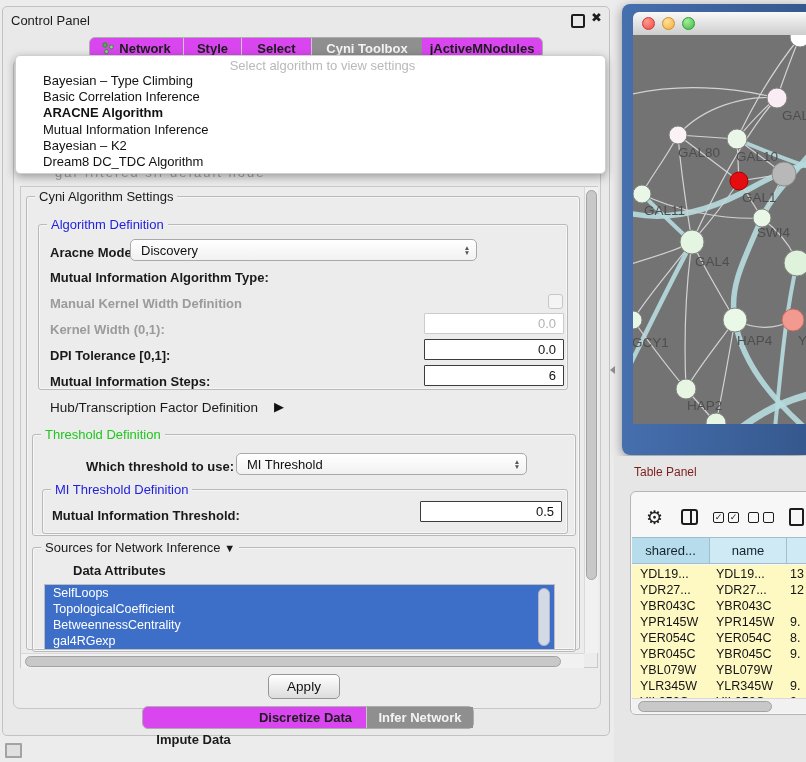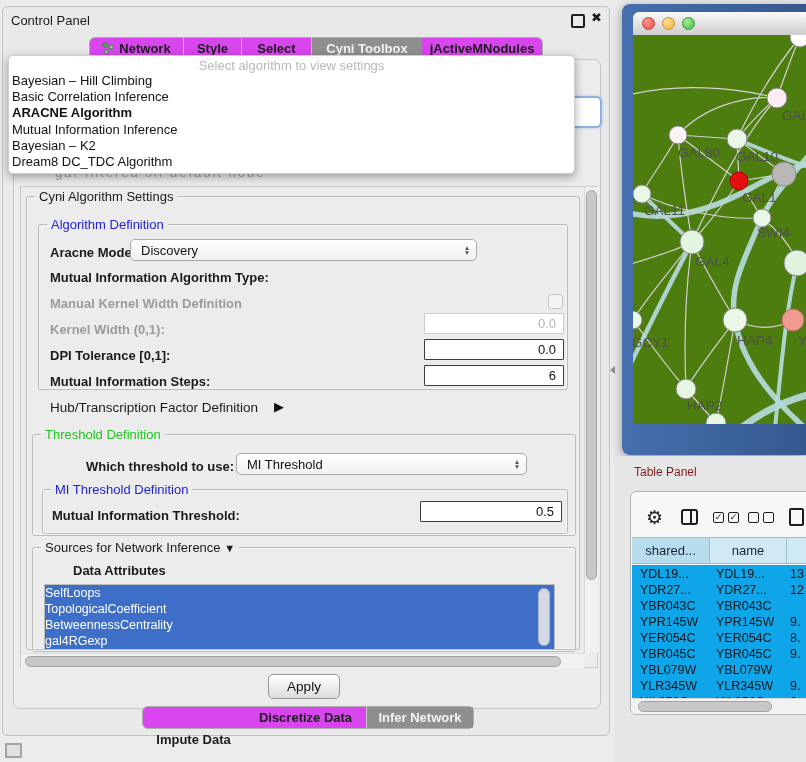--- a/index.html
+++ b/index.html
@@ -17,22 +17,22 @@
   .tabbar{display:flex;background:#d946ef;border:1px solid #adadad;border-radius:6px;height:22px;box-sizing:border-box;}
   .tab{display:flex;align-items:center;justify-content:center;gap:5px;font-weight:600;font-size:13px;
        color:#1c1c1c;border-right:1px solid #c9c9c9;padding:0 4px;box-sizing:border-box;}
   .tab:last-child{border-right:none;}
   .tab.sel{background:#8f8f8f;color:#f4f4f4;border-right:none;}
 
   .body-panel{left:10px;top:52px;width:586px;height:648px;background:#ececec;
       border:1px solid #c6c6c6;border-radius:7px;}
 
   
-  .popup{left:8px;top:55px;width:565px;height:117px;background:#ffffff;border:1px solid #cfcfcf;
-         border-radius:5px;box-shadow:0 3px 10px rgba(0,0,0,.35);z-index:50;}
+  .popup{left:15px;top:55px;width:565px;height:117px;background:#ffffff;border:1px solid #cfcfcf;
+         border-radius:5px;box-shadow:0 3px 10px rgba(0,0,0,.35);z-index:50;padding-left:24px;}
   .popup .ph{display:block;text-align:center;color:#b9b9b9;font-size:13px;padding-top:2px;height:15px;}
   .popup .it{display:block;font-size:13px;color:#111;line-height:16.2px;padding-left:3px;white-space:nowrap;}
   .popup .it.bold{font-weight:bold;}
 
   .combo-sliver{left:556px;top:96px;width:42px;height:28px;background:#fff;border:2px solid #8ab0e0;
                 border-radius:6px;box-shadow:0 0 3px #9cc0ec;z-index:40;}
   .occluded-text{left:55px;top:172px;width:470px;height:8px;overflow:hidden;z-index:41;}
   .occluded-text span{display:block;margin-top:-7px;color:#a3a3a3;font-size:13px;letter-spacing:2px;}
 
   
@@ -52,39 +52,39 @@
   .stepper{display:flex;flex-direction:column;align-items:center;justify-content:center;width:18px;
            color:#555;font-size:6.5px;line-height:5px;}
 
   .inp{background:#fff;height:21px;box-sizing:border-box;font-size:13px;text-align:right;
        padding:0 7px;border:1.5px solid #3c3c3c;border-radius:1px;font-family:inherit;color:#111;}
   .inp.dis{border:1px solid #cbcbcb;color:#b3b3b3;}
 
   .chk{width:13px;height:13px;border:1px solid #c6c6c6;border-radius:3px;background:#f4f4f4;}
 
   .list{background:#fff;border:1px solid #bdbdbd;overflow:hidden;}
-  .list .li{background:#3e6fc8;color:#fff;font-size:12.5px;line-height:16px;padding-left:0;white-space:nowrap;}
+  .list .li{background:#3e6fc8;color:#fff;font-size:12.5px;line-height:16px;padding-left:8px;white-space:nowrap;}
 
   .sb-track-v{background:#f1f1f1;border-left:1px solid #d9d9d9;}
   .sb-track-h{background:#f1f1f1;border-top:1px solid #d9d9d9;}
   .sb-thumb{background:#c8c8c8;border:1px solid #a2a2a2;border-radius:6px;}
 
   .btn{background:linear-gradient(#ffffff,#dcdcdc);border:1px solid #969696;border-radius:5px;
        font-size:13.5px;color:#111;display:flex;align-items:center;justify-content:center;}
 
   
   #netwin{left:622px;top:4px;width:184px;height:451px;background:linear-gradient(90deg,#466fae,#35588e);
           border-radius:8px 0 0 8px;box-shadow:0 3px 12px rgba(0,0,0,.4);}
   .mac-titlebar{left:633px;top:12px;width:173px;height:23px;background:linear-gradient(#f9f9f9,#cdcdcd);
                 border-bottom:1px solid #9c9c9c;border-radius:6px 0 0 0;}
   .tl{position:absolute;top:5px;width:13px;height:13px;border-radius:50%;box-sizing:border-box;}
   .tl.red{left:9px;background:radial-gradient(circle at 35% 30%,#ff9a92,#ee4b42);border:1px solid #c93a34;}
   .tl.yel{left:29px;background:radial-gradient(circle at 35% 30%,#ffe09a,#f5af38);border:1px solid #cf9028;}
   .tl.grn{left:49px;background:radial-gradient(circle at 35% 30%,#a8eaa0,#3cbd3f);border:1px solid #2f9c33;}
-  #netcanvas{left:633px;top:35px;width:173px;height:389px;background:#4d7c0f;}
+  #netcanvas{left:633px;top:35px;width:173px;height:389px;background:#737373;}
   #netcanvas svg text{font-family:"Liberation Sans",sans-serif;font-size:13.5px;fill:#4e4e4e;}
 
   
   #tp-region{left:614px;top:456px;width:192px;height:306px;background:#e6e6e6;}
   .tp-title{left:634px;top:465px;font-size:12px;color:#7f1d1d;}
   #twin{left:630px;top:491px;width:180px;height:222px;background:#f7f7f7;border:1px solid #b5b5b5;border-radius:6px;}
   .ticon{color:#1c1c1c;}
   .pane-icon{width:17px;height:16px;border:2px solid #1c1c1c;border-radius:3px;box-sizing:border-box;position:relative;}
   .pane-icon i{position:absolute;left:50%;top:0;bottom:0;width:2px;background:#1c1c1c;}
   .box-icon{width:11px;height:11px;border:1.5px solid #1c1c1c;border-radius:2px;box-sizing:border-box;
@@ -135,21 +135,21 @@
     <div class="abs body-panel"></div>
   </div>
 
   <div class="abs combo-sliver"></div>
   <div class="abs occluded-text">
     <span>gal-filtered sif default node</span>
   </div>
 
   <div class="abs popup">
     <span class="ph">Select algorithm to view settings</span>
-    <span class="it">Bayesian – Hill Climbing</span>
+    <span class="it">Bayesian – Type Climbing</span>
     <span class="it">Basic Correlation Inference</span>
     <span class="it bold">ARACNE Algorithm</span>
     <span class="it">Mutual Information Inference</span>
     <span class="it">Bayesian – K2</span>
     <span class="it">Dream8 DC_TDC Algorithm</span>
   </div>
 
   <div class="abs viewport"></div>
 
   <div class="abs grp" style="left:26px;top:196px;width:552px;height:452px;">
@@ -346,21 +346,21 @@
   <div class="abs th" style="left:632px;top:537px;width:78px;height:27px;background:#b7ddec;">
     <span>shared...</span>
   </div>
   <div class="abs th" style="left:710px;top:537px;width:77px;height:27px;background:#cfeaf5;">
     <span>name</span>
   </div>
   <div class="abs th" style="left:787px;top:537px;width:19px;height:27px;background:#cfeaf5;border-right:none;">
     <span></span>
   </div>
 
-  <div class="abs" style="left:632px;top:565px;width:174px;height:133px;overflow:hidden;background:#0ea5e9;">
+  <div class="abs" style="left:632px;top:565px;width:174px;height:133px;overflow:hidden;background:#fef9c3;">
     <div style="position:relative;">
       <div class="td" style="position:absolute;left:8px;top:2px;">YDL19...</div>
       <div class="td" style="position:absolute;left:84px;top:2px;">YDL19...</div>
       <div class="td" style="position:absolute;left:158px;top:2px;">13</div>
       <div class="td" style="position:absolute;left:8px;top:18px;">YDR27...</div>
       <div class="td" style="position:absolute;left:84px;top:18px;">YDR27...</div>
       <div class="td" style="position:absolute;left:158px;top:18px;">12</div>
       <div class="td" style="position:absolute;left:8px;top:34px;">YBR043C</div>
       <div class="td" style="position:absolute;left:84px;top:34px;">YBR043C</div>
       <div class="td" style="position:absolute;left:158px;top:34px;"></div>

